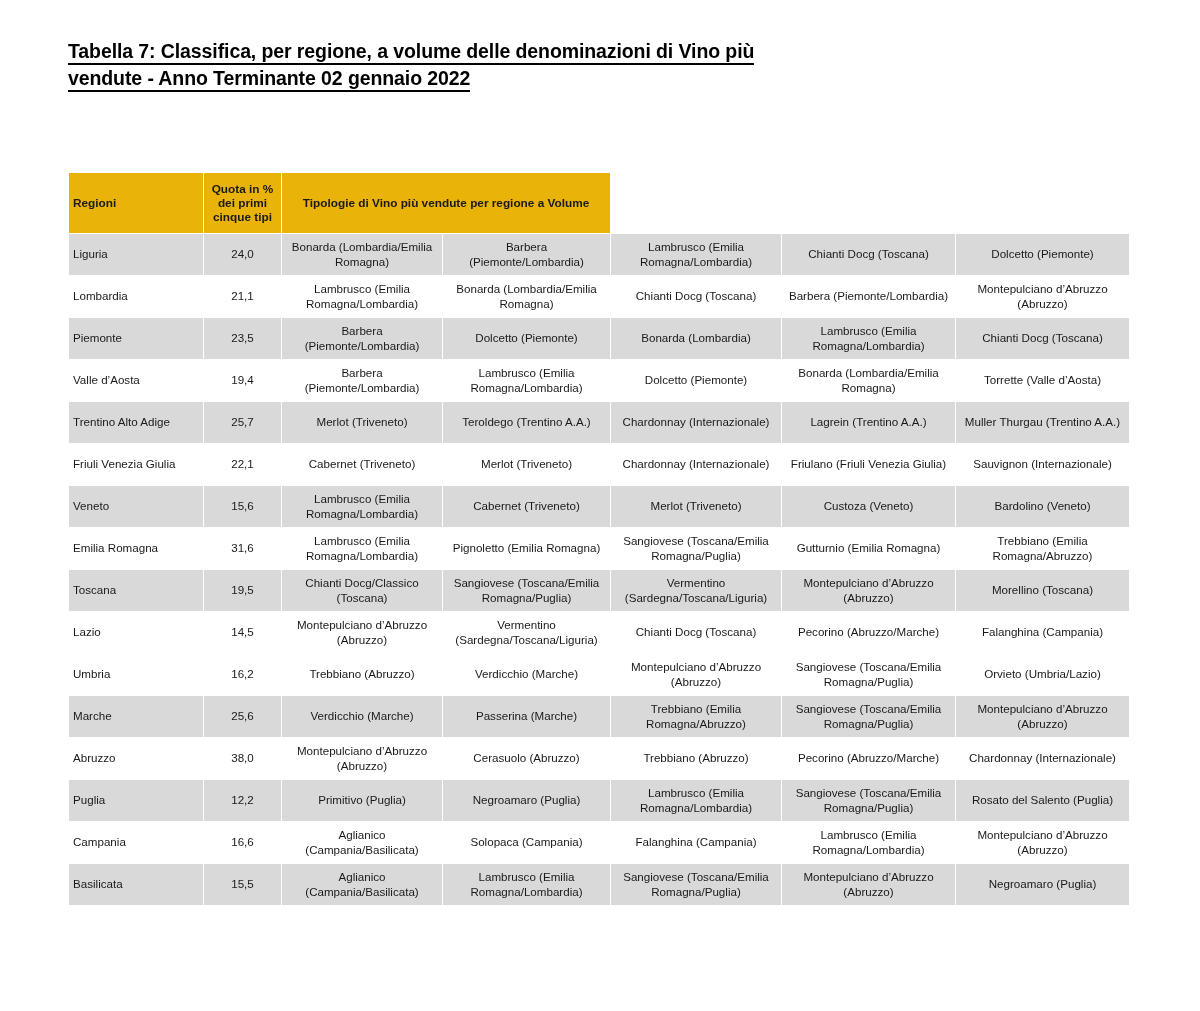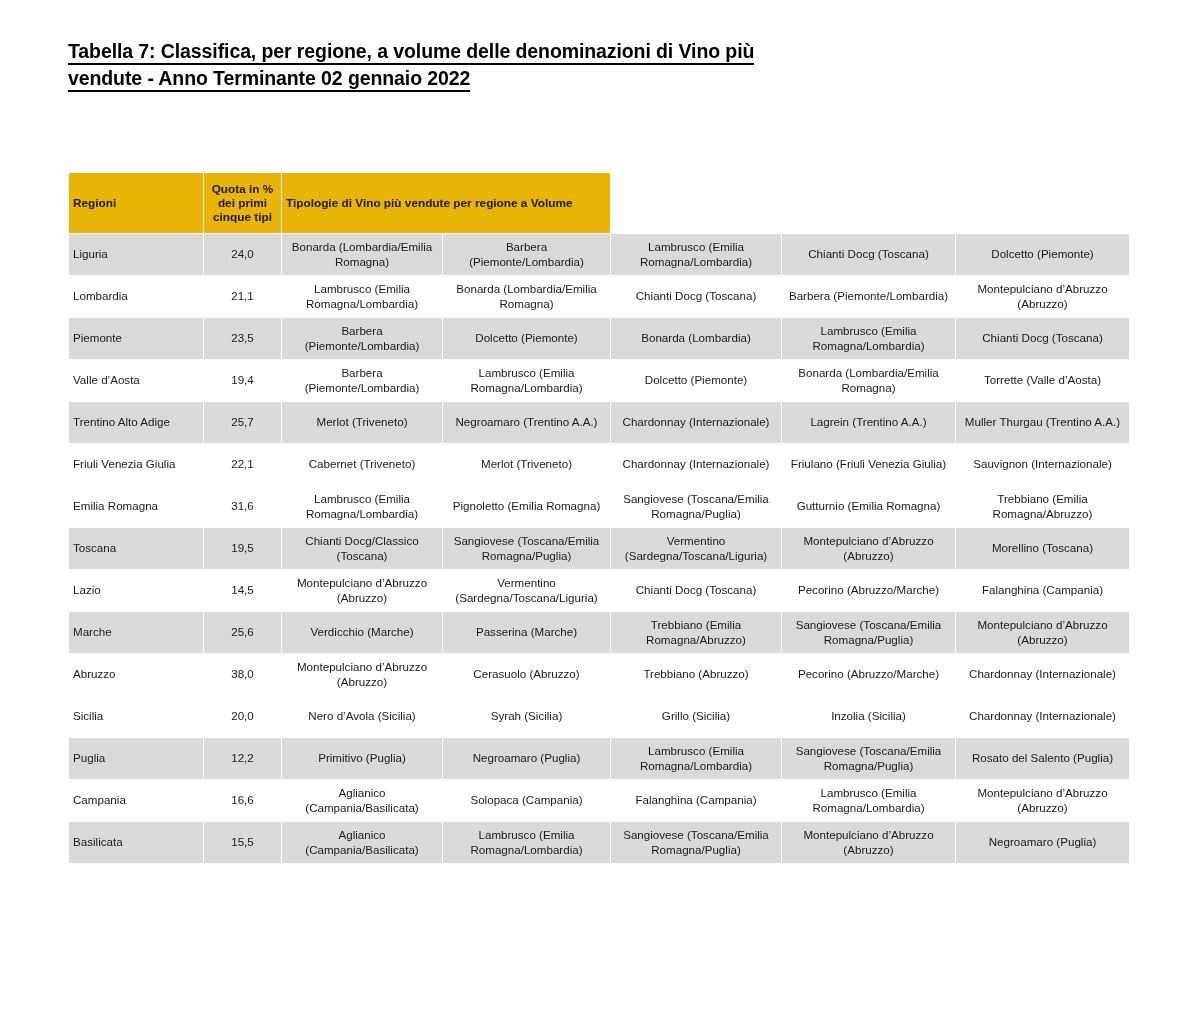--- a/index.html
+++ b/index.html
@@ -65,21 +65,21 @@
   
   tr.hdr td {
     background: #eab308;
     font-weight: bold;
     font-size: 11.8px;
     height: 52px;
     vertical-align: middle;
   }
   td.h-regioni { text-align: left; padding-left: 8px; }
   td.h-quota   { text-align: center; line-height: 14.5px; }
-  td.h-tipologie { text-align: left; padding-left: 6px; margin-top: 48px; }
+  td.h-tipologie { text-align: center; padding-left: 6px; margin-top: 48px; }
   td.h-blank   { background: #ffffff !important; }
 
   
   tr.r-odd td { background: #d9d9d9; }
   tr.r-even td { background: #ffffff; }
 
   td.c-region { text-align: left; padding-left: 8px; margin-left: 11px; }
   td.c-quota  { text-align: center; }
   td.c-wine   { text-align: center; }
 
@@ -147,34 +147,43 @@
             <td class="c-wine">Barbera (Piemonte/Lombardia)</td>
             <td class="c-wine">Lambrusco (Emilia Romagna/Lombardia)</td>
             <td class="c-wine">Dolcetto (Piemonte)</td>
             <td class="c-wine">Bonarda (Lombardia/Emilia Romagna)</td>
             <td class="c-wine">Torrette (Valle d’Aosta)</td>
           </tr>
           <tr class="body-row r-odd">
             <td class="c-region">Trentino Alto Adige</td>
             <td class="c-quota">25,7</td>
             <td class="c-wine">Merlot (Triveneto)</td>
-            <td class="c-wine">Negroamaro (Trentino A.A.)</td>
+            <td class="c-wine">Teroldego (Trentino A.A.)</td>
             <td class="c-wine">Chardonnay (Internazionale)</td>
             <td class="c-wine">Lagrein  (Trentino A.A.)</td>
             <td class="c-wine">Muller Thurgau (Trentino A.A.)</td>
           </tr>
           <tr class="body-row r-even">
             <td class="c-region">Friuli Venezia Giulia</td>
             <td class="c-quota">22,1</td>
             <td class="c-wine">Cabernet (Triveneto)</td>
             <td class="c-wine">Merlot (Triveneto)</td>
             <td class="c-wine">Chardonnay (Internazionale)</td>
             <td class="c-wine">Friulano (Friuli Venezia Giulia)</td>
             <td class="c-wine">Sauvignon (Internazionale)</td>
           </tr>
+          <tr class="body-row r-odd">
+            <td class="c-region">Veneto</td>
+            <td class="c-quota">15,6</td>
+            <td class="c-wine">Lambrusco (Emilia Romagna/Lombardia)</td>
+            <td class="c-wine">Cabernet (Triveneto)</td>
+            <td class="c-wine">Merlot (Triveneto)</td>
+            <td class="c-wine">Custoza (Veneto)</td>
+            <td class="c-wine">Bardolino (Veneto)</td>
+          </tr>
           <tr class="body-row r-even">
             <td class="c-region">Emilia Romagna</td>
             <td class="c-quota">31,6</td>
             <td class="c-wine">Lambrusco (Emilia Romagna/Lombardia)</td>
             <td class="c-wine">Pignoletto (Emilia Romagna)</td>
             <td class="c-wine">Sangiovese (Toscana/Emilia Romagna/Puglia)</td>
             <td class="c-wine">Gutturnio (Emilia Romagna)</td>
             <td class="c-wine">Trebbiano (Emilia Romagna/Abruzzo)</td>
           </tr>
           <tr class="body-row r-odd">
@@ -187,48 +196,48 @@
             <td class="c-wine">Morellino (Toscana)</td>
           </tr>
           <tr class="body-row r-even">
             <td class="c-region">Lazio</td>
             <td class="c-quota">14,5</td>
             <td class="c-wine">Montepulciano d’Abruzzo (Abruzzo)</td>
             <td class="c-wine">Vermentino (Sardegna/Toscana/Liguria)</td>
             <td class="c-wine">Chianti Docg (Toscana)</td>
             <td class="c-wine">Pecorino (Abruzzo/Marche)</td>
             <td class="c-wine">Falanghina (Campania)</td>
+          </tr>
+          <tr class="body-row r-even">
+            <td class="c-region">Umbria</td>
+            <td class="c-quota">16,2</td>
+            <td class="c-wine">Trebbiano (Abruzzo)</td>
+            <td class="c-wine">Verdicchio (Marche)</td>
+            <td class="c-wine">Montepulciano d’Abruzzo (Abruzzo)</td>
+            <td class="c-wine">Sangiovese (Toscana/Emilia Romagna/Puglia)</td>
+            <td class="c-wine">Orvieto (Umbria/Lazio)</td>
           </tr>
           <tr class="body-row r-odd">
             <td class="c-region">Marche</td>
             <td class="c-quota">25,6</td>
             <td class="c-wine">Verdicchio (Marche)</td>
             <td class="c-wine">Passerina (Marche)</td>
             <td class="c-wine">Trebbiano (Emilia Romagna/Abruzzo)</td>
             <td class="c-wine">Sangiovese (Toscana/Emilia Romagna/Puglia)</td>
             <td class="c-wine">Montepulciano d’Abruzzo (Abruzzo)</td>
           </tr>
           <tr class="body-row r-even">
             <td class="c-region">Abruzzo</td>
             <td class="c-quota">38,0</td>
             <td class="c-wine">Montepulciano d’Abruzzo (Abruzzo)</td>
             <td class="c-wine">Cerasuolo (Abruzzo)</td>
             <td class="c-wine">Trebbiano (Abruzzo)</td>
             <td class="c-wine">Pecorino (Abruzzo/Marche)</td>
             <td class="c-wine">Chardonnay (Internazionale)</td>
           </tr>
-          <tr class="body-row r-even">
-            <td class="c-region">Sicilia</td>
-            <td class="c-quota">20,0</td>
-            <td class="c-wine">Nero d’Avola (Sicilia)</td>
-            <td class="c-wine">Syrah (Sicilia)</td>
-            <td class="c-wine">Grillo (Sicilia)</td>
-            <td class="c-wine">Inzolia (Sicilia)</td>
-            <td class="c-wine">Chardonnay (Internazionale)</td>
-          </tr>
           <tr class="body-row r-odd">
             <td class="c-region">Puglia</td>
             <td class="c-quota">12,2</td>
             <td class="c-wine">Primitivo (Puglia)</td>
             <td class="c-wine">Negroamaro (Puglia)</td>
             <td class="c-wine">Lambrusco (Emilia Romagna/Lombardia)</td>
             <td class="c-wine">Sangiovese (Toscana/Emilia Romagna/Puglia)</td>
             <td class="c-wine">Rosato del Salento (Puglia)</td>
           </tr>
           <tr class="body-row r-even">

